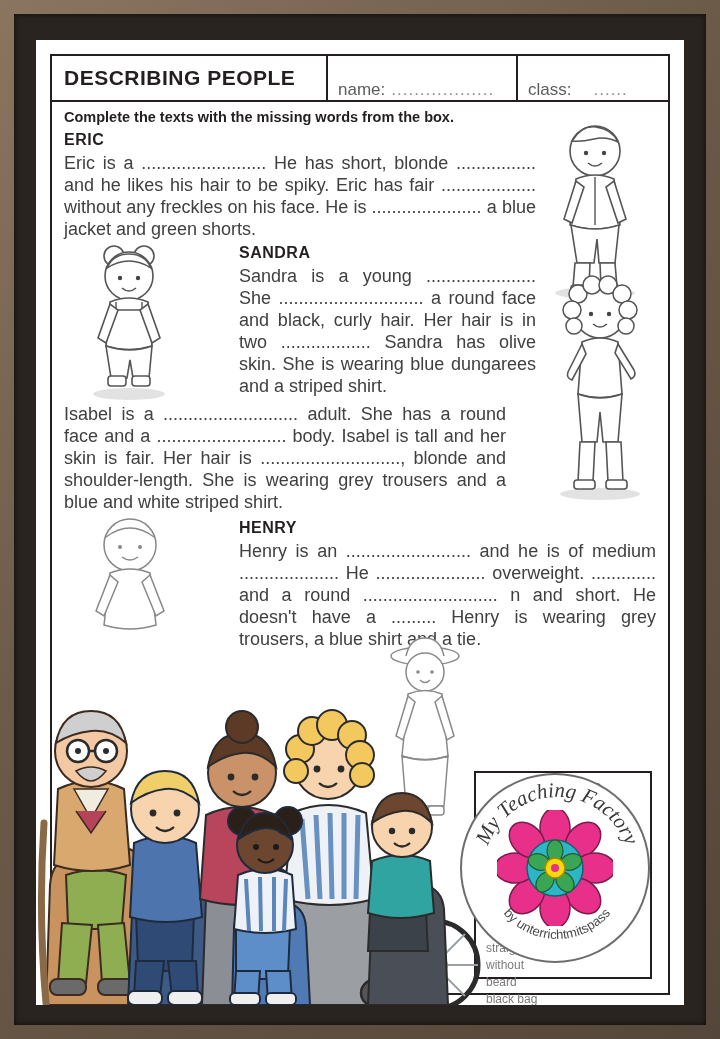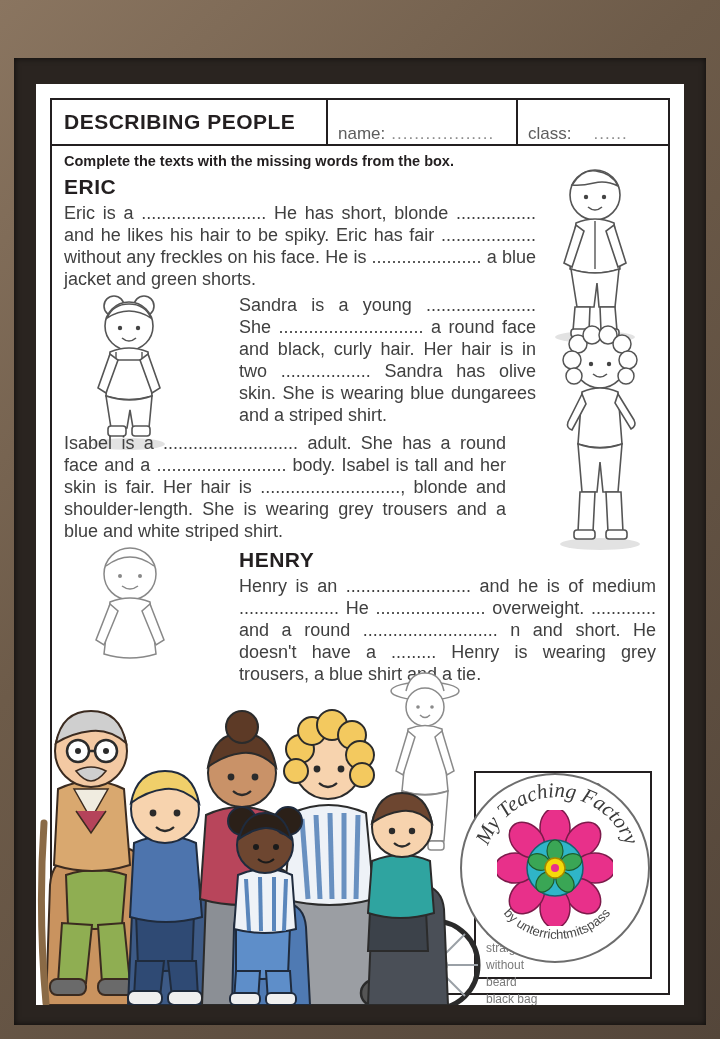--- a/index.html
+++ b/index.html
@@ -14,21 +14,20 @@
   
   .frame {
     position:absolute; inset:0;
     background: linear-gradient(135deg,#8a7560,#6d5b49 40%,#54463a 100%);
   }
   .frame-inner {
     position:absolute;
     left:14px; top:14px; right:14px; bottom:14px;
     background:#2a2420;
     box-shadow: inset 0 0 6px rgba(0,0,0,.7);
-    margin-top: 44px;
   }
   .sheet {
     position:absolute;
     left:22px; top:26px; right:22px; bottom:20px;
     background:#ffffff;
     overflow:hidden;
   }
   
   .ws {
     position:absolute; left:14px; top:14px; right:14px; bottom:10px;
@@ -63,21 +62,21 @@
 
   .instr {
     font-size:14.5px;
     font-weight:bold;
     color:#231f20;
     padding:7px 12px 2px 12px;
   }
   .body-area { position:relative; padding:0 12px; }
 
   h2.sec {
-    font-size:21px; font-weight:bold; letter-spacing:.5px;
+    font-size:16px; font-weight:bold; letter-spacing:.5px;
     color:#231f20; margin:4px 0 3px 0;
   }
   p.txt {
     font-size:18px; line-height:22px; color:#404040;
     margin:0; text-align:justify;
   }
 
   .block { position:relative; }
   .block.eric { padding-right:120px; }
   .block.sandra { padding-left:175px; padding-right:120px; margin-top:4px;}
@@ -166,20 +165,21 @@
                 <path d="M31 108 q24 8 48 0 l-4 38 h-16 l-2 -24 -3 24 h-17z" fill="#fff" stroke="#555" stroke-width="1.6"></path>
                 <path d="M35 146 l-2 24 h16 l1 -24z" fill="#fff" stroke="#555" stroke-width="1.6"></path>
                 <path d="M60 146 l1 24 h16 l-2 -24z" fill="#fff" stroke="#555" stroke-width="1.6"></path>
                 <rect x="31" y="168" width="19" height="8" rx="3" fill="#fff" stroke="#555" stroke-width="1.6"></rect>
                 <rect x="60" y="168" width="19" height="8" rx="3" fill="#fff" stroke="#555" stroke-width="1.6"></rect>
               </svg>
             </div>
           </div>
 
           <div class="block sandra">
+            <h2 class="sec">SANDRA</h2>
             <p class="txt">Sandra is a young ...................... She ............................. a round face and black, curly hair. Her hair is in two .................. Sandra has olive skin. She is wearing blue dungarees and a striped shirt.</p>
 
             <div class="fig" style="left:8px; top:-8px;">
               <svg width="115" height="165" viewBox="0 0 115 165">
                 <ellipse cx="57" cy="158" rx="36" ry="6" fill="#e2e2e2"></ellipse>
                 <circle cx="42" cy="20" r="10" fill="#fff" stroke="#555" stroke-width="1.6"></circle>
                 <circle cx="72" cy="20" r="10" fill="#fff" stroke="#555" stroke-width="1.6"></circle>
                 <circle cx="57" cy="40" r="24" fill="#fff" stroke="#555" stroke-width="1.6"></circle>
                 <path d="M35 32 q22 -14 44 0 q-6 -14 -22 -14 q-16 0 -22 14z" fill="#fff" stroke="#555" stroke-width="1.6"></path>
                 <circle cx="48" cy="42" r="2.2" fill="#444"></circle>

